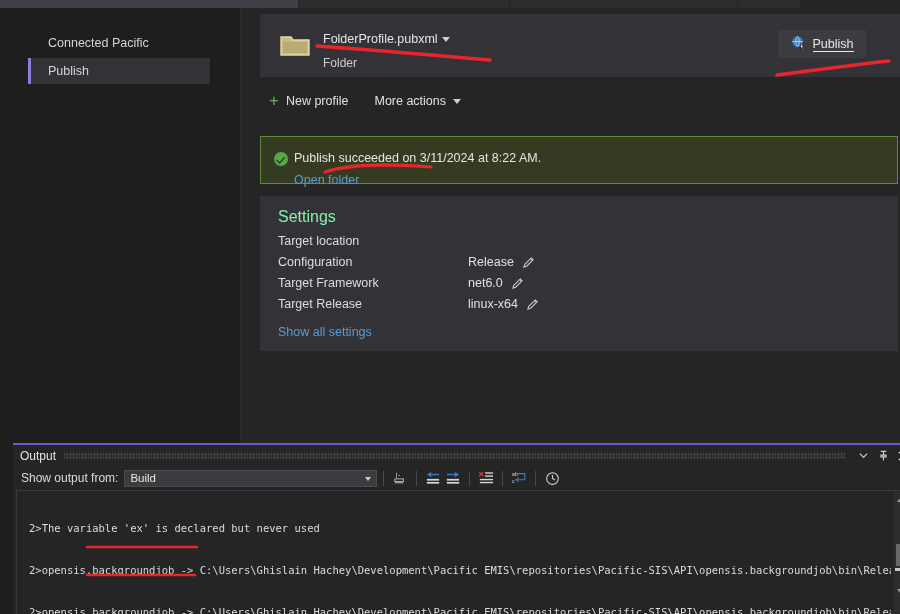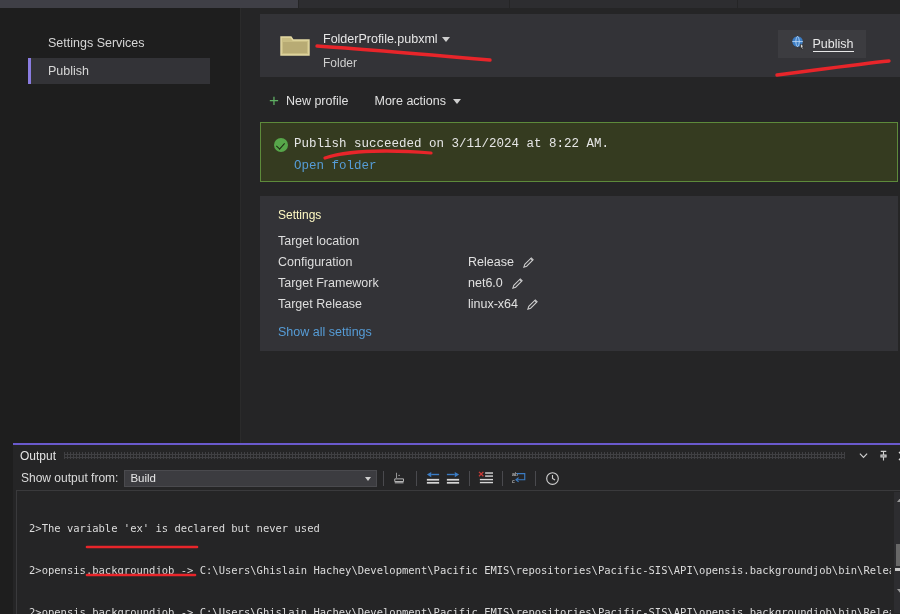--- a/index.html
+++ b/index.html
@@ -168,26 +168,25 @@
   .plus-glyph {
     color: #5faf63;
     font-size: 17px;
     line-height: 12px;
     font-weight: 300;
   }
 
   
   #success-banner {
     position: absolute;
-    left: 19px; top: 114px;
-    width: 638px; height: 60px;
+    left: 19px; top: 128px;
+    width: 638px; height: 48px;
     background: #353b20;
     border: 1px solid #5d8a3b;
     box-sizing: border-box;
-    font-family: Liberation Mono, monospace;
   }
   #success-check {
     position: absolute;
     left: 13px; top: 15px;
     width: 14px; height: 14px;
     border-radius: 50%;
     background: #57a64a;
   }
   #success-check::after {
     content: "";
@@ -215,22 +214,22 @@
   
   #settings-card {
     position: absolute;
     left: 19px; top: 188px;
     width: 638px; height: 155px;
     background: #333337;
   }
   #settings-title {
     position: absolute;
     left: 18px; top: 12px;
-    font-size: 12px;
-    color: #fef9c3;
+    font-size: 16px;
+    color: #86efac;
   }
   .setting-row {
     position: absolute;
     left: 18px;
     width: 600px;
     height: 21px;
     font-size: 12.5px;
   }
   .setting-label {
     position: absolute;
@@ -409,21 +408,21 @@
   <div class="tabchip" style="width:255px"></div>
   <div class="tabchip" style="width:70px"></div>
   <div class="tabchip last" style="width:110px"></div>
 </div>
 
 <div id="editor-area">
 
   <div id="left-pane">
     <div id="left-pane-inner">
       <div class="nav-item">
-        <span>Settings Services</span>
+        <span>Connected Pacific</span>
       </div>
       <div class="nav-item selected">
         <span>Publish</span>
       </div>
     </div>
   </div>
 
   <div id="doc-pane">
 
     <div id="profile-card">

